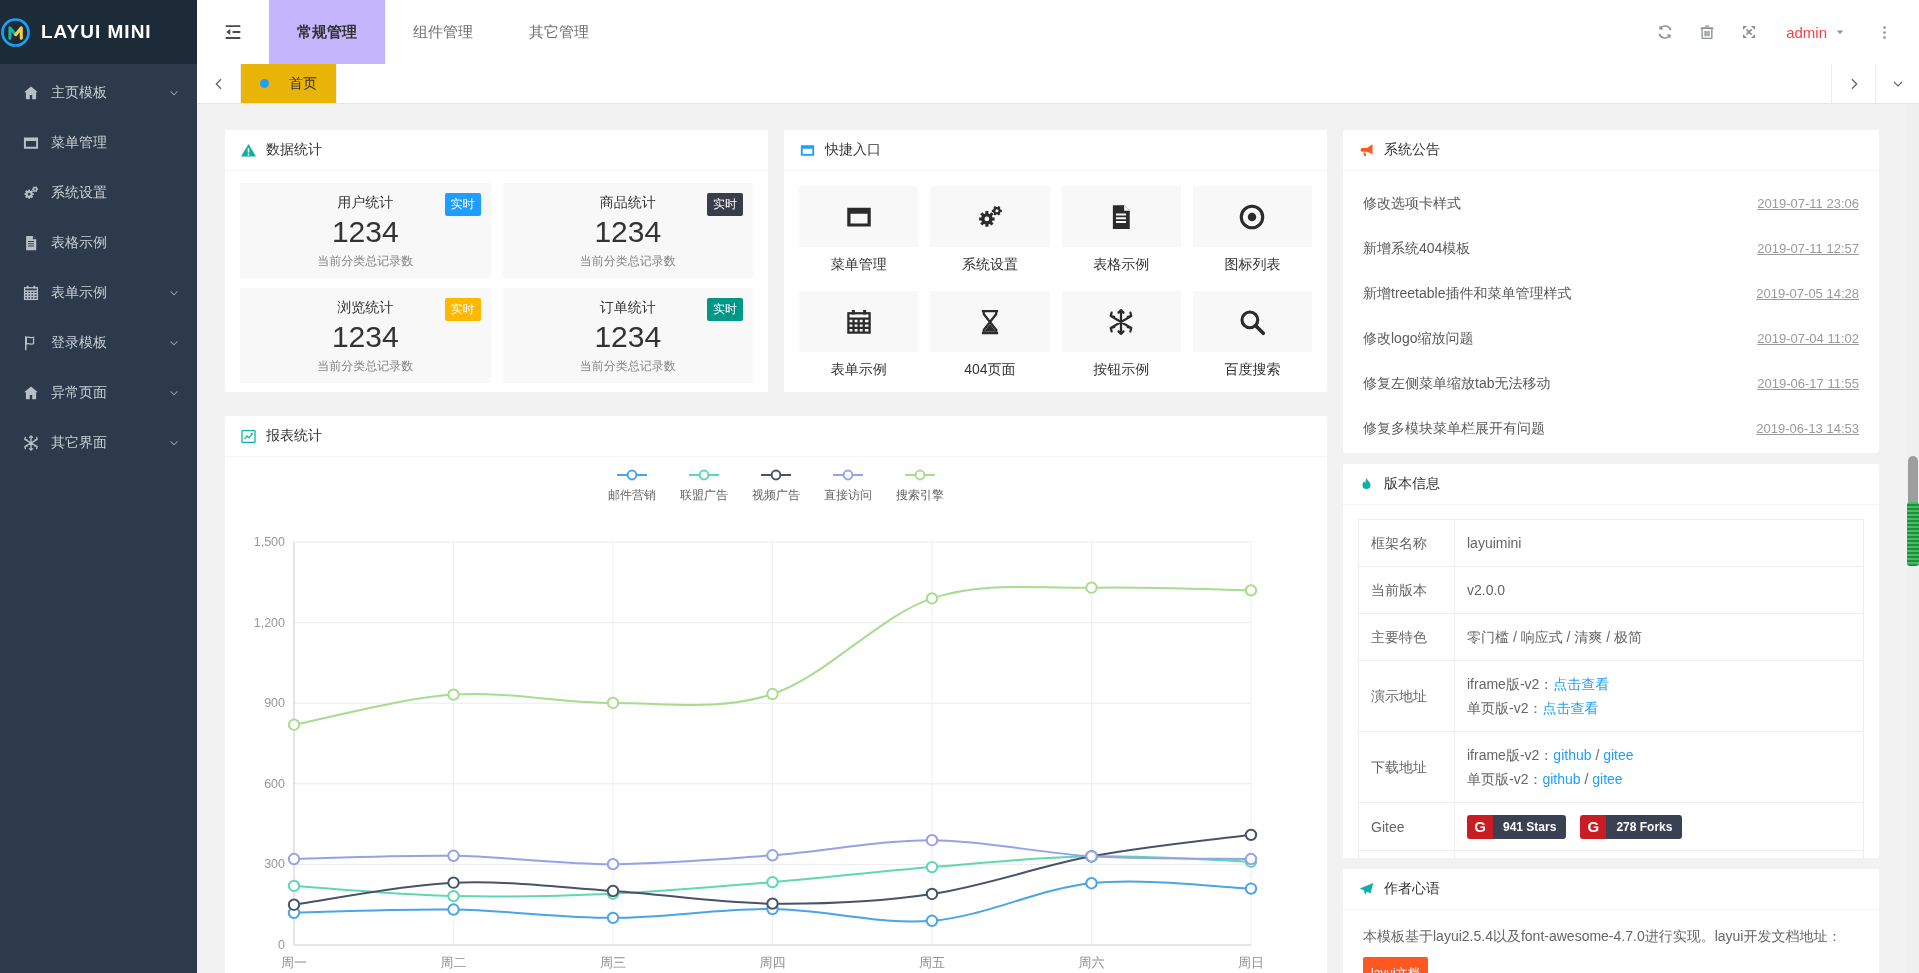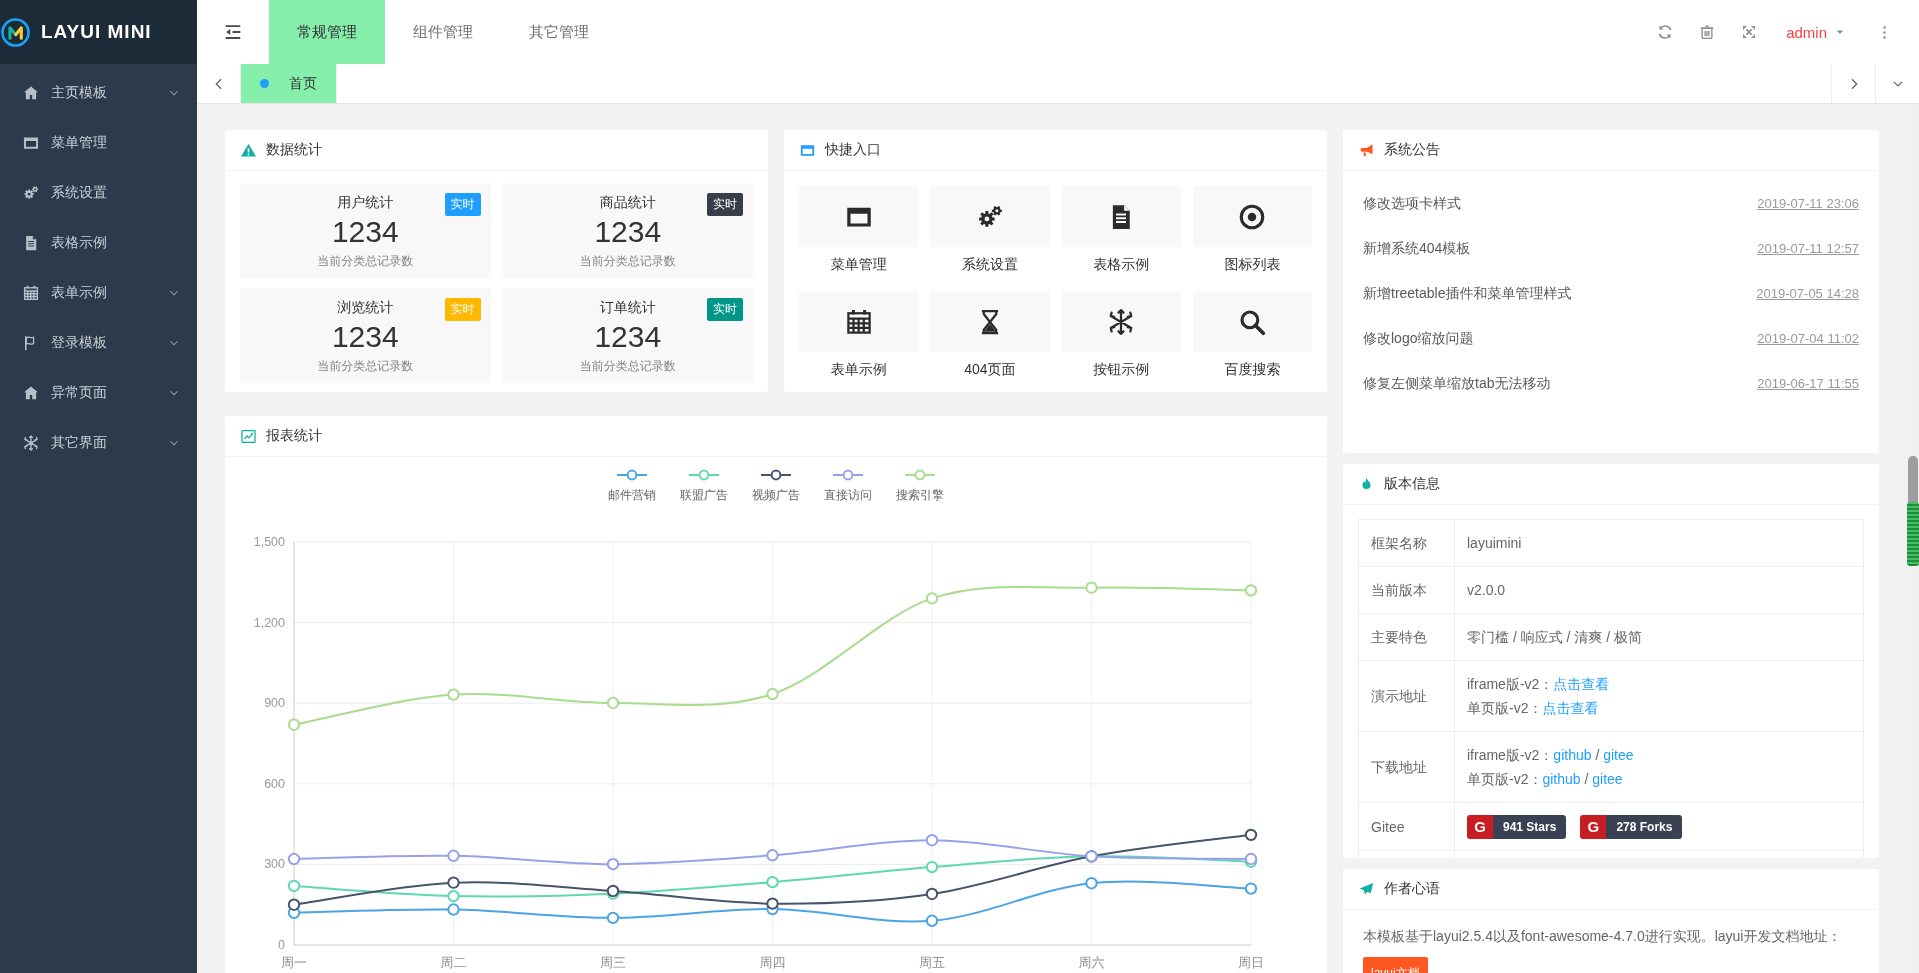--- a/index.html
+++ b/index.html
@@ -15,31 +15,31 @@
   .side-item { height:50px; display:flex; align-items:center; padding:0 16px 0 22px; color:#c9d0d6; font-size:14px; cursor:pointer; }
   .side-item .s-ico { width:20px; height:18px; margin-right:9px; display:flex; align-items:center; color:#b7c0c9; --hole:#2c3a4b; }
   .side-item .s-label { flex:1; }
   .side-item .s-arrow { color:#9aa4ad; width:14px; height:14px; }
 
   
   .header { position:absolute; left:197px; top:0; width:1722px; height:64px; background:#fff; display:flex; align-items:stretch; z-index:4; }
   .collapse-btn { width:72px; display:flex; align-items:center; justify-content:center; color:#4a4a4a; cursor:pointer; }
   .top-tabs { display:flex; }
   .top-tab { padding:0 28px; display:flex; align-items:center; font-size:15px; color:#707070; cursor:pointer; }
-  .top-tab.active { background:#86efac; color:#333; }
+  .top-tab.active { background:#c4b5fd; color:#333;font-weight:bold; }
   .header-right { margin-left:auto; display:flex; align-items:center; padding-right:14px; }
   .h-ico { width:42px; height:64px; display:flex; align-items:center; justify-content:center; color:#8a8f96; cursor:pointer; }
   .user-box { display:flex; align-items:center; gap:6px; padding:0 16px; color:#ef4444; font-size:15px; cursor:pointer; }
   .user-box .caret { color:#8a8f96; }
 
   
   .tabbar { position:absolute; left:197px; top:64px; width:1722px; height:40px; background:#fff; border-bottom:1px solid #e6e6e6; display:flex; z-index:4; }
   .tab-nav { width:44px; display:flex; align-items:center; justify-content:center; color:#666; border-right:1px solid #eee; cursor:pointer; }
   .tab-nav.right { border-right:none; border-left:1px solid #eee; }
-  .page-tab { width:96px; display:flex; align-items:center; justify-content:center; gap:20px; font-size:14px; color:#333; background:#86efac; border-right:1px solid #eee; cursor:pointer; }
+  .page-tab { width:96px; display:flex; align-items:center; justify-content:center; gap:20px; font-size:14px; color:#333; background:#eab308; border-right:1px solid #eee; cursor:pointer; }
   .tab-dot { width:9px; height:9px; border-radius:50%; background:#1E9FFF; }
   .tab-spacer { flex:1; }
 
   
   .content { position:absolute; left:197px; top:104px; width:1710px; height:869px; padding:26px 28px 0; }
   .cols { display:flex; gap:16px; }
   .col-left { width:1102px; }
   .col-right { width:536px; }
   .card { background:#fff; border-radius:2px; overflow:hidden; }
   .card-head { height:41px; display:flex; align-items:center; padding:0 15px; border-bottom:1px solid #f4f4f4; gap:9px; }
@@ -618,20 +618,24 @@
                 <span class="notice-time">2019-07-05 14:28</span>
               </div>
               <div class="notice-item">
                 <span class="notice-text">修改logo缩放问题</span>
                 <span class="notice-time">2019-07-04 11:02</span>
               </div>
               <div class="notice-item">
                 <span class="notice-text">修复左侧菜单缩放tab无法移动</span>
                 <span class="notice-time">2019-06-17 11:55</span>
               </div>
+              <div class="notice-item">
+                <span class="notice-text">修复多模块菜单栏展开有问题</span>
+                <span class="notice-time">2019-06-13 14:53</span>
+              </div>
             </div>
         </section>
 
         <section class="card version-card">
           <div class="card-head">
             <span class="c-ico" id="ico-version" style="color:#0fb0a2">
                 <svg width="17" height="17" viewBox="0 0 24 24">
                   <path fill="currentColor" d="M12 2.6c.7 3.9 5.7 5.9 5.7 10.2a5.7 5.7 0 0 1-11.4 0c0-2.3 1-3.9 2.5-5.5.3 1.2 1 2 2 2.4-.2-2.6.3-5.3 1.2-7.1z"></path>
                 </svg>
               </span>

